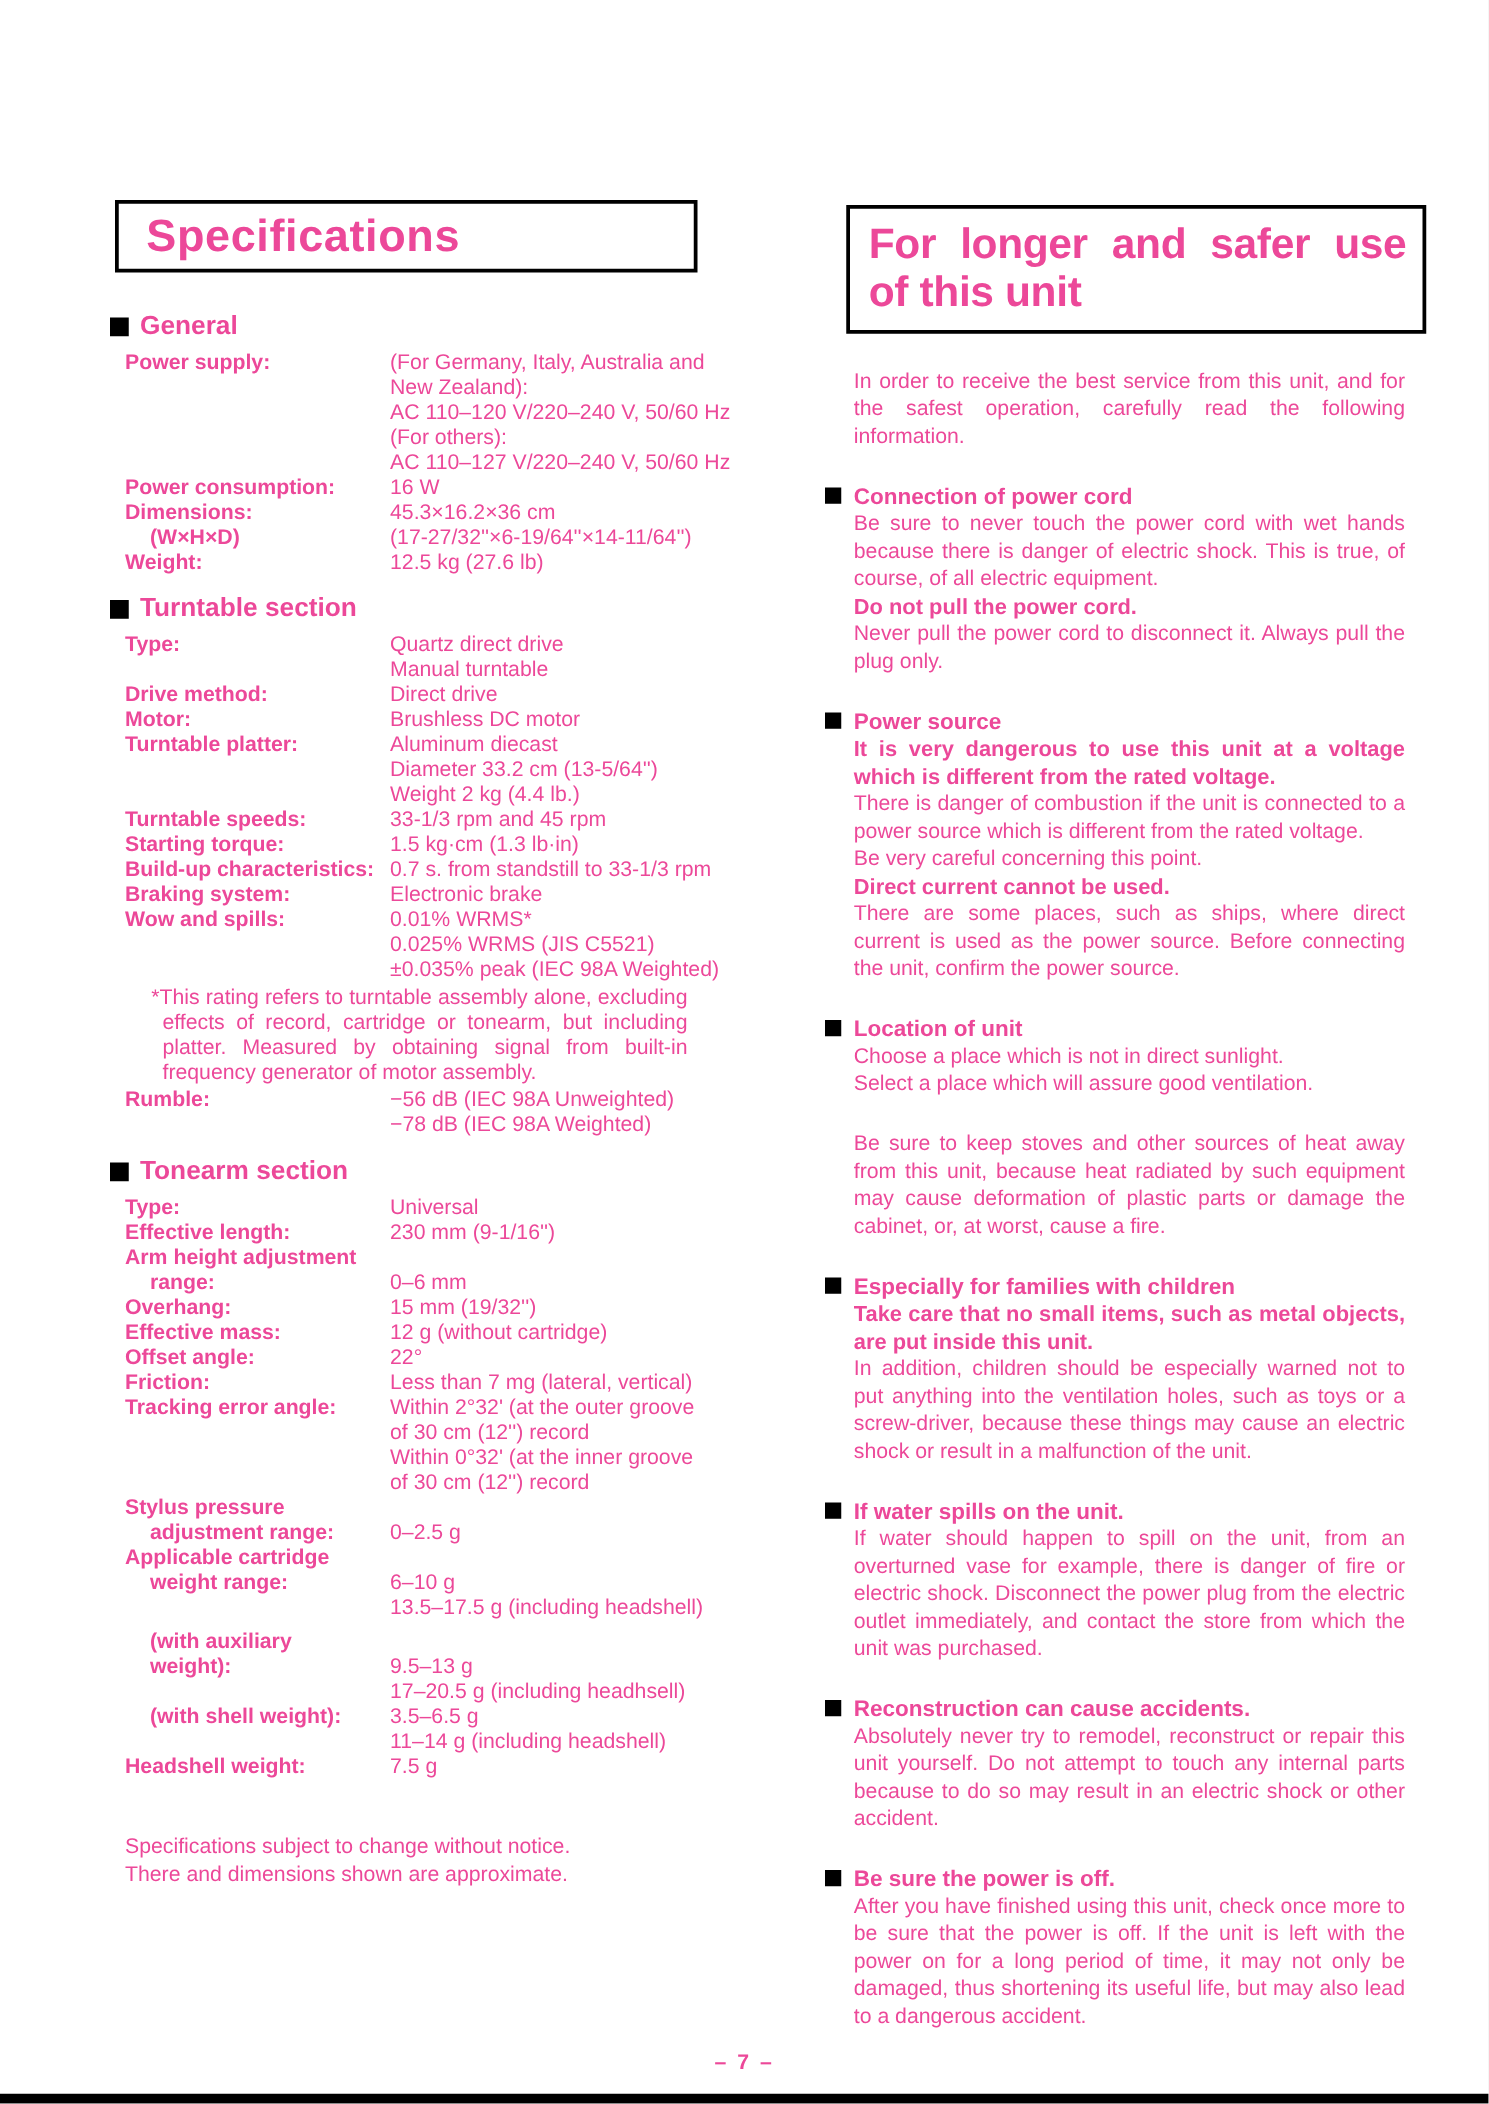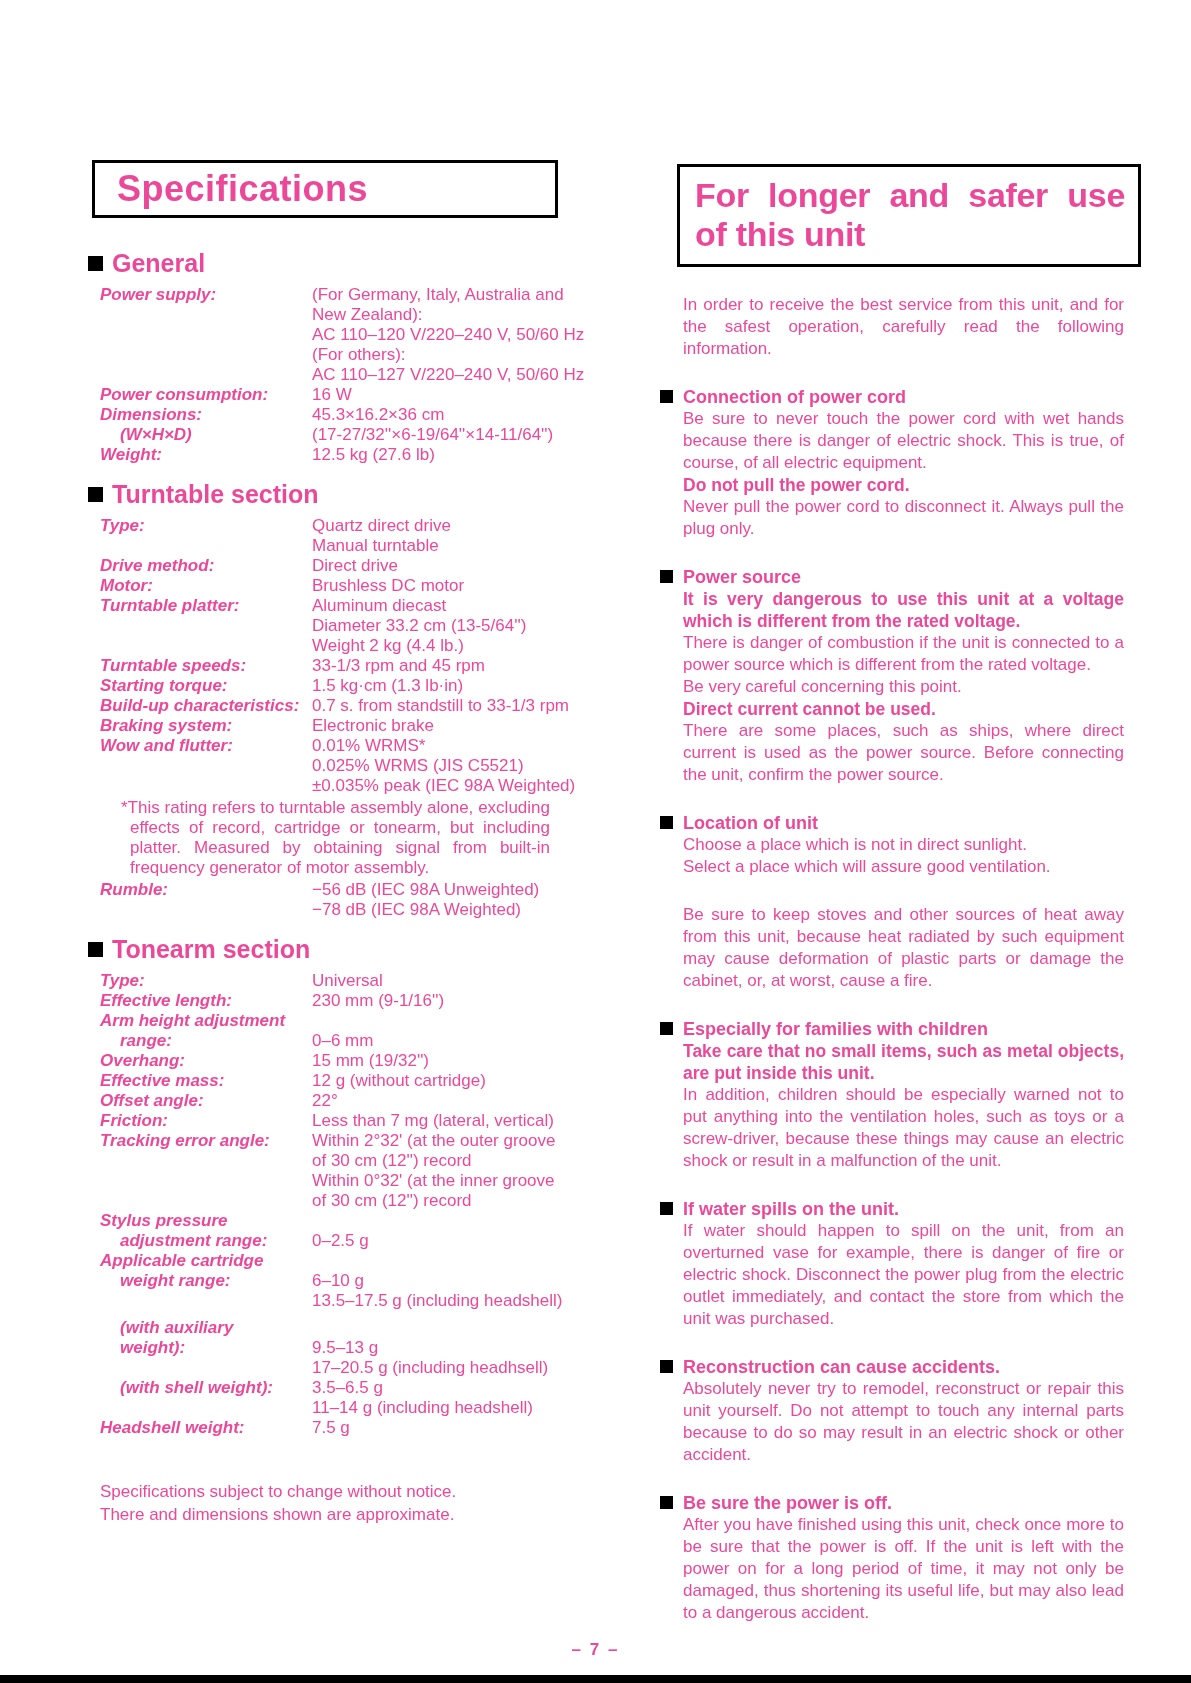--- a/index.html
+++ b/index.html
@@ -28,31 +28,31 @@
   .title-box-right{
     margin-left:17px;width:464px;box-sizing:border-box;
     border:3px solid #000;padding:9px 13px 10px 15px;
   }
   .title-box-right h1{margin:0;font-size:34px;font-weight:700;line-height:39px;letter-spacing:-0.3px;}
   .tl1{text-align:justify;text-align-last:justify;}
 
   
   .sec-heading{
     display:flex;align-items:center;
-    font-size:25px;font-weight:700;
+    font-size:21px;font-weight:700;
     margin:15px 0 7px 0;
     text-align:center;
   }
   .spec-section:first-child .sec-heading{margin-top:31px;}
   .sq-lg{width:15px;height:15px;background:#000;margin-right:9px;flex:0 0 auto;}
   .sq-sm{width:13px;height:13px;background:#000;margin:4px 10px 0 0;flex:0 0 auto;}
 
   .spec-row{display:flex;padding-left:12px;font-size:17px;line-height:20px;}
   .spec-row.gap{margin-top:7px;}
-  .spec-label{font-weight:700;min-width:212px;box-sizing:border-box;flex-shrink:0;padding-right:4px;font-style:italic;}
+  .spec-label{font-weight:700;min-width:212px;box-sizing:border-box;flex-shrink:0;padding-right:4px;}
   .spec-row.indent .spec-label{padding-left:20px;}
   .spec-value{flex:1 1 auto;}
   .val-line{white-space:nowrap;}
 
   .spec-note{
     margin:2px 0;padding-left:42px;text-indent:-9px;
     width:420px;box-sizing:content-box;
     font-size:17px;line-height:20px;text-align:justify;
   }
 
@@ -173,21 +173,21 @@
               <div class="val-line">0.7 s. from standstill to 33-1/3 rpm</div>
             </div>
           </div>
           <div class="spec-row">
             <div class="spec-label">Braking system:</div>
             <div class="spec-value">
               <div class="val-line">Electronic brake</div>
             </div>
           </div>
           <div class="spec-row">
-            <div class="spec-label">Wow and flutter:</div>
+            <div class="spec-label">Wow and spills:</div>
             <div class="spec-value">
               <div class="val-line">0.01% WRMS*</div>
               <div class="val-line">0.025% WRMS (JIS C5521)</div>
               <div class="val-line">±0.035% peak (IEC 98A Weighted)</div>
             </div>
           </div>
           <p class="spec-note">*This rating refers to turntable assembly alone, excluding effects of record, cartridge or tonearm, but including platter. Measured by obtaining signal from built-in frequency generator of motor assembly.</p>
           <div class="spec-row">
             <div class="spec-label">Rumble:</div>
             <div class="spec-value">

